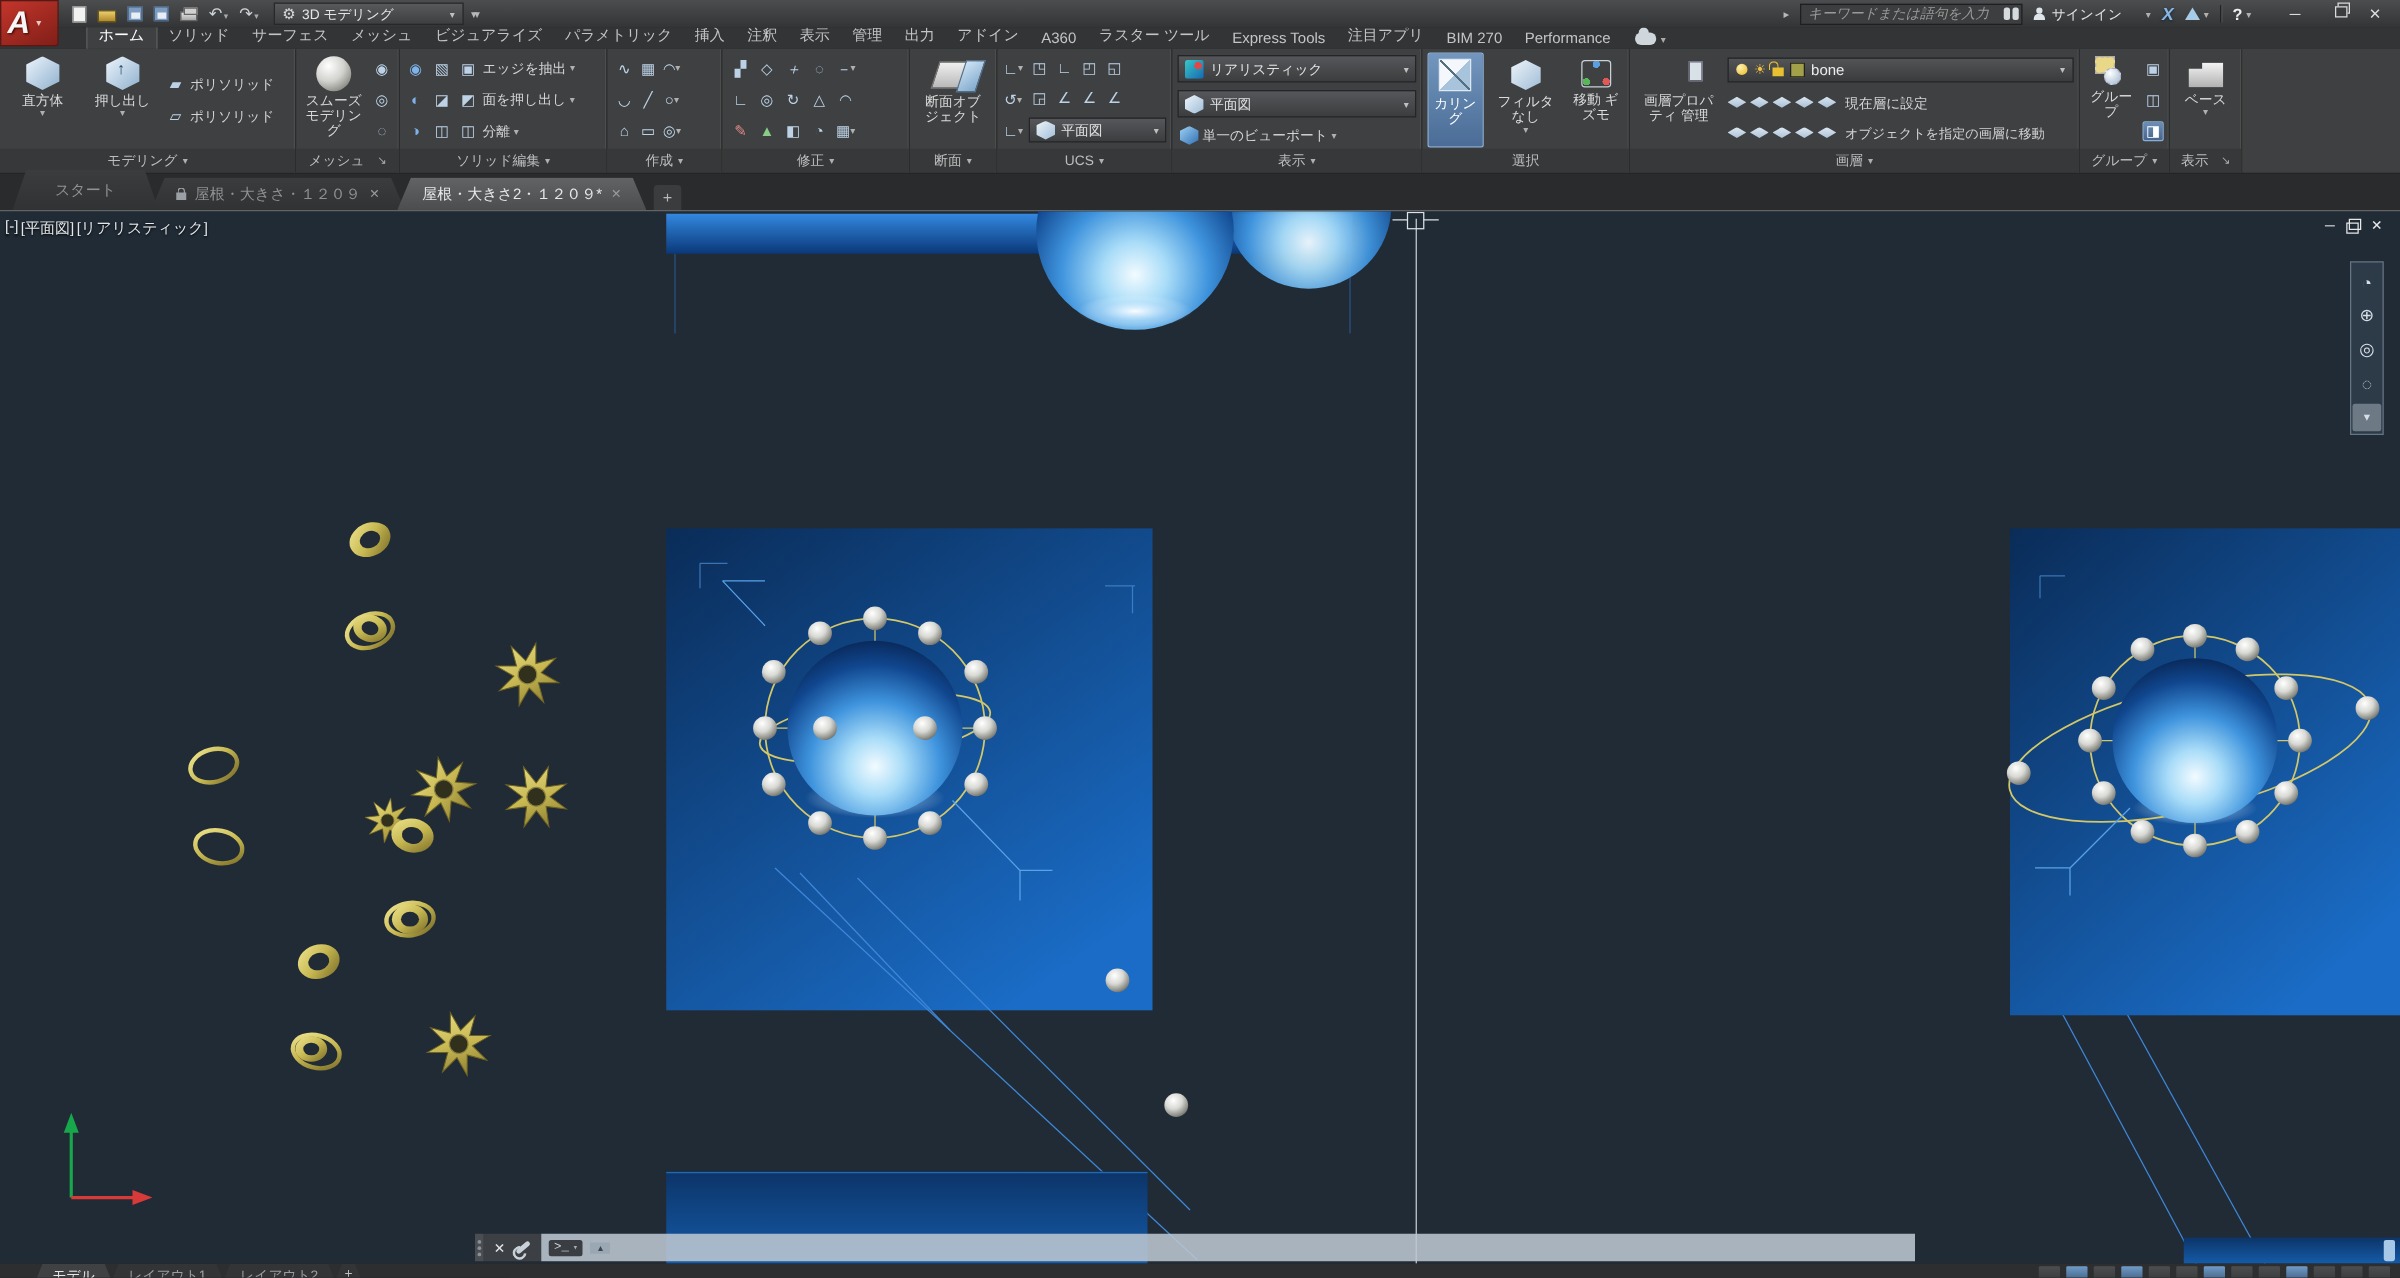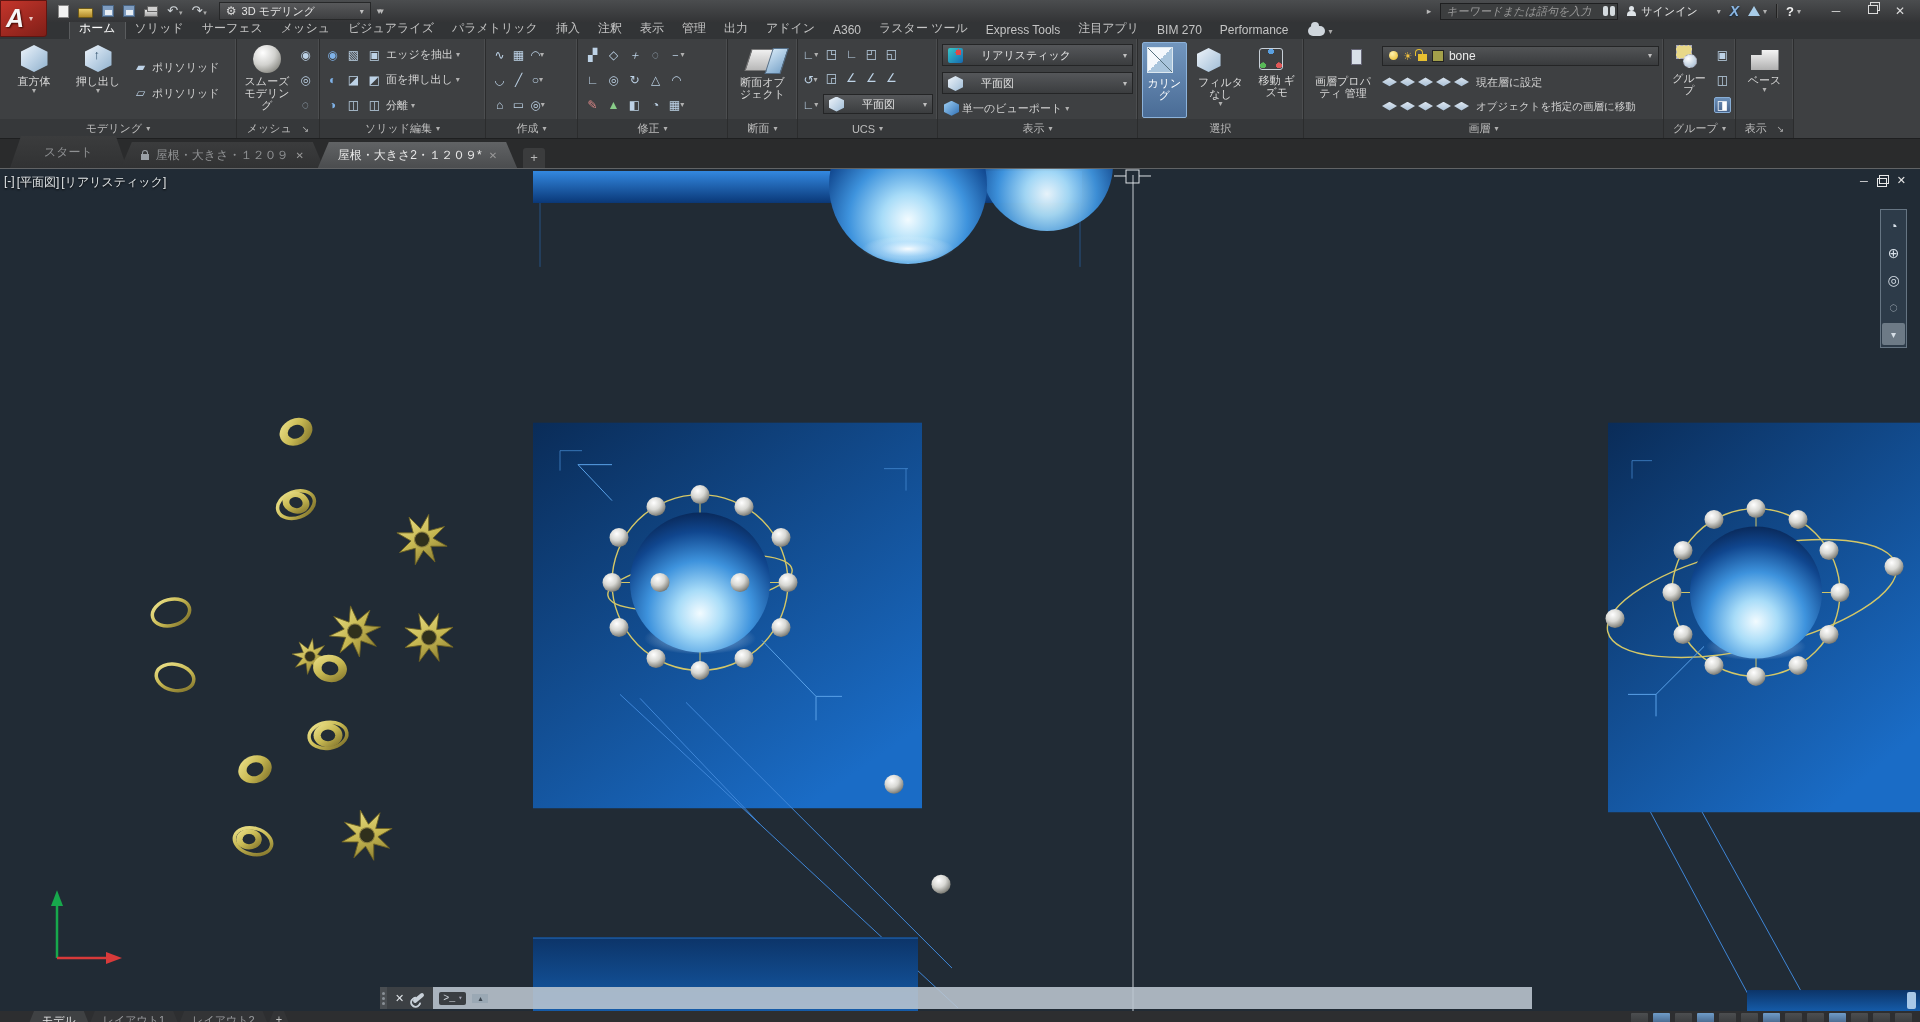--- a/index.html
+++ b/index.html
@@ -68,24 +68,24 @@
 .ext::after{content:"↑";position:absolute;left:9px;top:4px;color:#2a4a66;font-size:13px;font-weight:bold}
 .sphg{width:28px;height:28px;border-radius:50%;margin-bottom:2px;background:radial-gradient(circle at 35% 28%,#ffffff,#d2d2cf 45%,#8e8e88 78%,#5e5e58)}
 .sec{width:30px;height:22px;margin:4px 0 5px;background:linear-gradient(#f0f0f0,#b8b8b8);transform:skewX(-18deg);border:1px solid #777;position:relative}
 .sec::after{content:"";position:absolute;right:-8px;top:-2px;width:14px;height:24px;background:linear-gradient(135deg,#cfe4f4,#7fa8cc);border:1px solid #55708a}
 .gi{width:17px;height:16px;display:flex;align-items:center;justify-content:center;font-size:12px;line-height:16px;color:#bdd2e6;flex:none}.gi.blue{color:#7fb2e8}.gi.red{color:#d88}.gi.green{color:#8c8}
 .gi.actg{background:linear-gradient(#6b8fb8,#48648c);border:1px solid #88aed6;border-radius:2px;color:#fff}
 .col{display:flex;flex-direction:column;justify-content:space-around}
 .row{display:flex;align-items:center;gap:3px;font-size:11px;color:#d4d4d4;white-space:nowrap}
 .grid3{display:grid;grid-template-columns:repeat(3,19px);grid-auto-rows:25px;align-items:center;justify-items:center}
 .grid5{display:grid;grid-template-columns:repeat(5,21px);grid-auto-rows:25px;align-items:center;justify-items:center}
-.vdd{display:flex;align-items:center;gap:18px;background:linear-gradient(#55575a,#3b3d3f);border:1px solid #242526;height:22px;padding:0 5px;font-size:11px;color:#e4e4e4;white-space:nowrap}
+.vdd{display:flex;align-items:center;gap:5px;background:linear-gradient(#55575a,#3b3d3f);border:1px solid #242526;height:22px;padding:0 5px;font-size:11px;color:#e4e4e4;white-space:nowrap}
 .vdd .vcv{margin-left:auto;font-size:8px;color:#c0c0c0}
 .vsic{width:15px;height:15px;border-radius:2px;background:radial-gradient(circle at 70% 30%,#e04848 0 3px,transparent 3px),linear-gradient(135deg,#38c8c8,#1668b0);flex:none}
-.selb{display:flex;flex-direction:column;justify-content:flex-start;font-size:11px;line-height:12px;color:#dcdcdc;padding:4px 4px 0;text-align:center;border-radius:2px}
+.selb{display:flex;flex-direction:column;align-items:center;justify-content:flex-start;font-size:11px;line-height:12px;color:#dcdcdc;padding:4px 4px 0;text-align:center;border-radius:2px}
 .selb.on{background:linear-gradient(#7296be,#4a6c96);border:1px solid #8cb2da;color:#fff}
 .culic{width:26px;height:26px;margin-bottom:4px;background:linear-gradient(135deg,#f4f8fc 50%,#a8c4dc 50%);border:1px solid #dde8f0;position:relative}
 .culic::after{content:"";position:absolute;inset:0;background:linear-gradient(45deg,transparent 48%,#55707e 48% 52%,transparent 52%)}
 .giz{width:24px;height:22px;margin:2px 0 4px;border:1px solid #c8d0d8;border-radius:3px;background:radial-gradient(circle 3px at 50% 12%,#5aa0e0 97%,transparent),radial-gradient(circle 3px at 14% 82%,#58b858 97%,transparent),radial-gradient(circle 3px at 86% 82%,#e05858 97%,transparent)}
 .lyr{width:26px;height:15px;margin:3px 0;background:linear-gradient(#e8eef4,#aac0d4);clip-path:polygon(50% 0,100% 35%,50% 70%,0 35%);box-shadow:0 5px 0 -1px #7f98b0}
 .lyrw{position:relative;width:30px;height:28px;margin-bottom:2px}
 .lyrw::after{content:"";position:absolute;right:-4px;top:4px;width:9px;height:14px;background:#d8e0e8;border:1px solid #667}
 .minily{width:15px;height:11px;background:linear-gradient(#dce6f0,#9fb8d0);clip-path:polygon(50% 0,100% 40%,50% 80%,0 40%);box-shadow:0 3px 0 -1px #7890a8;flex:none}
 .lcombo{display:flex;align-items:center;gap:5px;background:linear-gradient(#525456,#393b3d);border:1px solid #242526;height:20px;padding:0 6px;font-size:12px;color:#ececec}
 .bulb{width:9px;height:9px;border-radius:50%;background:radial-gradient(circle at 35% 30%,#fff2b0,#e8b820);flex:none}

